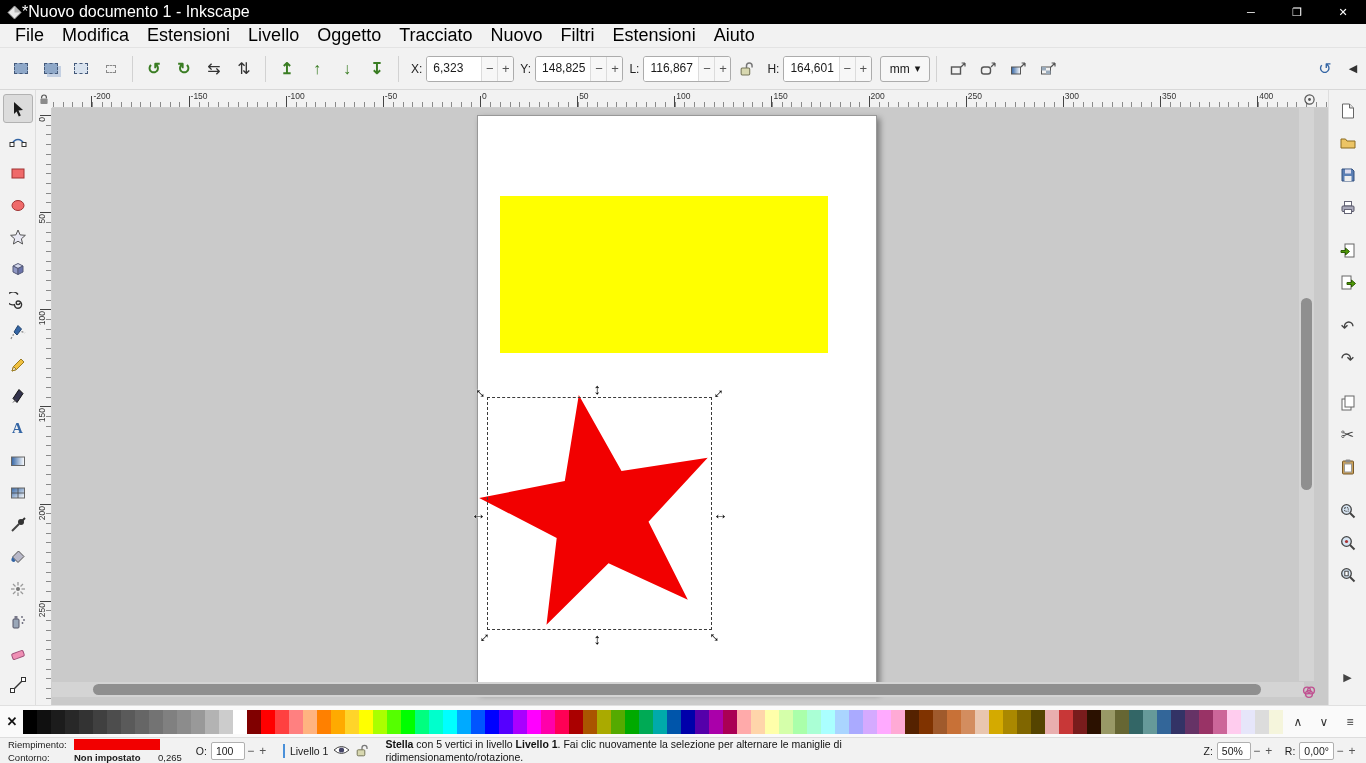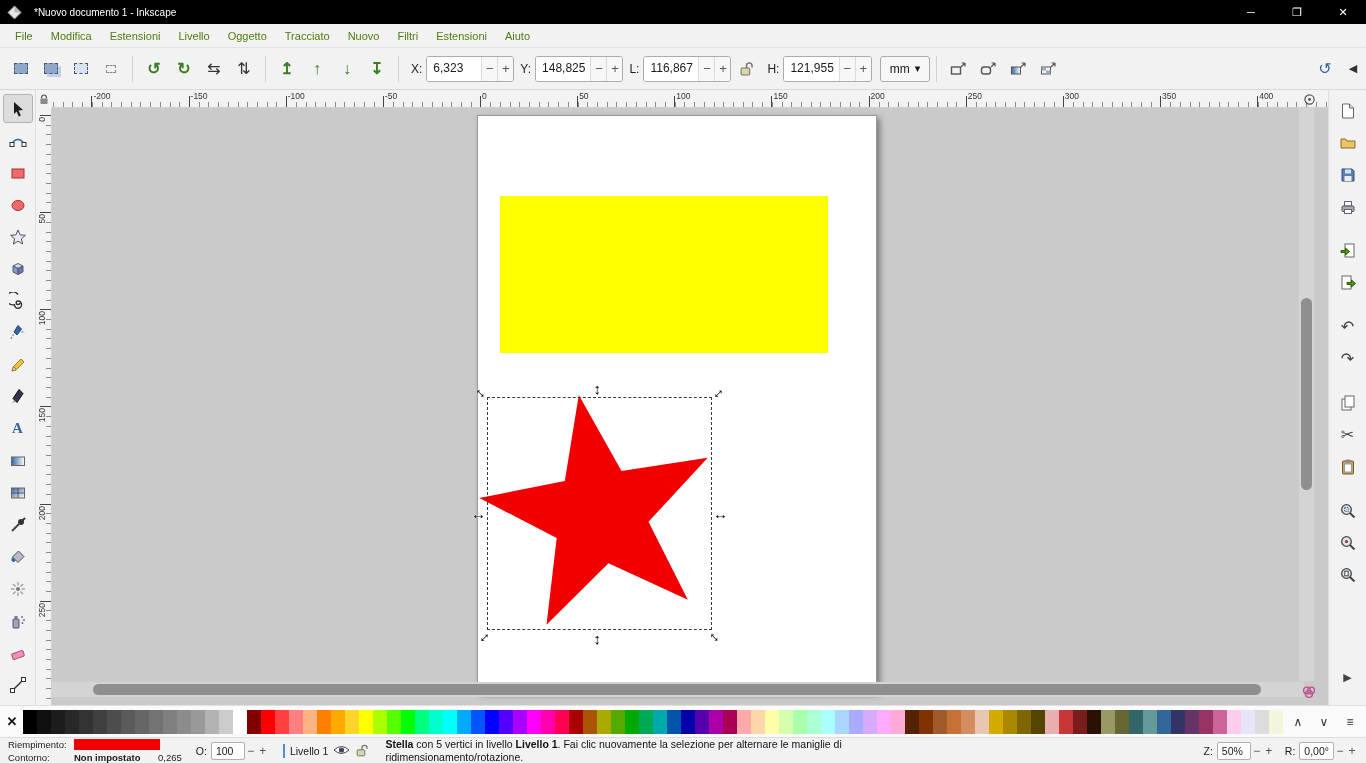--- a/index.html
+++ b/index.html
@@ -5,28 +5,28 @@
   *{box-sizing:border-box;margin:0;padding:0}
   html,body{background:#666}
   button{background:none;border:none;font:inherit;color:inherit;cursor:default}
   .app{position:relative;width:1366px;height:763px;background:#f2f2f2;overflow:hidden;
        font-family:"Liberation Sans",sans-serif;font-size:12px;color:#1a1a1a}
 
   
   .titlebar{position:absolute;left:0;top:0;width:1366px;height:24px;background:#000;color:#fff;
             display:flex;align-items:center}
   .app-icon{margin-left:7px;display:flex}
-  .title-text{margin-left:12px;font-size:10px}
+  .title-text{margin-left:0;font-size:16px}
   .win-controls{margin-left:auto;display:flex;height:100%}
   .win-btn{width:46px;height:24px;color:#fff;font-size:11px;display:flex;align-items:center;justify-content:center}
 
   
   .menubar{position:absolute;left:0;top:24px;width:1366px;height:24px;background:#f2f2f2;
            display:flex;align-items:center;border-bottom:1px solid #e3e3e3;padding-left:6px}
-  .menu-item{padding:3px 9px;font-size:11px;color:#4d7c0f}
+  .menu-item{padding:3px 9px;font-size:18px;color:#000000}
 
   
   .toolctrl{position:absolute;left:0;top:48px;width:1366px;height:42px;background:#f2f2f2;
             border-bottom:1px solid #d8d8d8;display:flex;align-items:center;padding-left:6px}
   .icon-btn{width:30px;height:30px;display:flex;align-items:center;justify-content:center;border-radius:3px;color:#333}
   .sep{width:1px;height:26px;background:#d2d2d2;margin:0 6px;flex:0 0 1px}
   .g{font-size:16px;line-height:1}
   .green{color:#3a7d23;font-weight:bold}
   .blue{color:#3465a4}
   .selbox{width:14px;height:11px;border:1px dashed #44597a;background:#8fa8c8;display:inline-block}
@@ -208,21 +208,21 @@
       <button class="spin">+</button>
     </div>
     <button class="icon-btn">
       <svg width="15" height="15" viewBox="0 0 14 14">
           <path d="M7 7 V4.5 a2.6 2.6 0 0 1 5.2 0 V6" fill="none" stroke="#777" stroke-width="1.4"></path>
           <rect x="2" y="6.6" width="8" height="6.4" rx="1" fill="#d8d8b0" stroke="#77775a"></rect>
         </svg>
     </button>
     <span class="fld-label">H:</span>
     <div class="numfield">
-      <span class="val">121,955</span>
+      <span class="val">164,601</span>
       <button class="spin">−</button>
       <button class="spin">+</button>
     </div>
     <div class="dd">
       <span>mm</span>
       <span class="g" style="font-size:11px">▾</span>
     </div>
     <span class="sep"></span>
 
     <button class="icon-btn">

